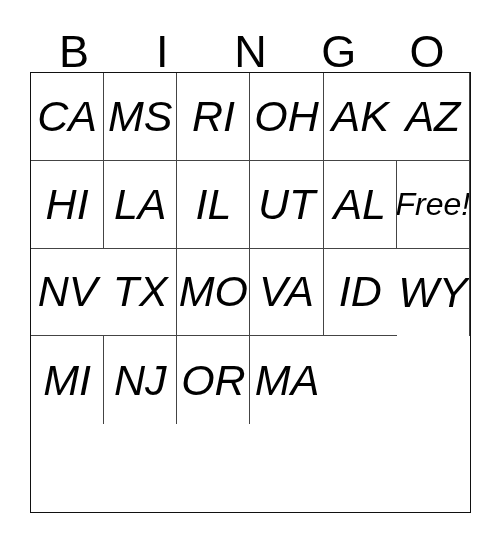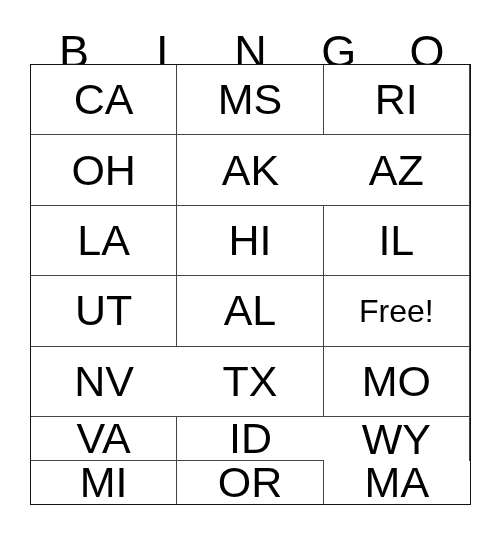--- a/index.html
+++ b/index.html
@@ -46,29 +46,30 @@
     letter-spacing: 0;
     color: #000000;
     line-height: 0.92;
     display: block;
   }
 
   
   .grid {
     position: absolute;
     left: 30px;
-    top: 64px;
+    top: 72px;
     width: 441px;
     height: 441px;
     box-sizing: border-box;
     border: 1.5px solid #111111;
     display: grid;
-    grid-template-columns: repeat(3, 1fr);
+    grid-template-columns: repeat(6, 1fr);
     grid-template-rows: repeat(5, 1fr);
     background: #ffffff;
+    font-style: italic;
   }
   .cell {
     box-sizing: border-box;
     border-right: 1px solid #444444;
     border-bottom: 1px solid #444444;
     display: flex;
     align-items: center;
     justify-content: center;
     background: #ffffff;
     overflow: hidden;
@@ -125,24 +126,24 @@
       <span class="cell-text">OH</span>
     </div>
     <div class="cell col-last">
       <span class="cell-text">AK</span>
     </div>
 
     <div class="cell">
       <span class="cell-text">AZ</span>
     </div>
     <div class="cell">
-      <span class="cell-text">LA</span>
+      <span class="cell-text">HI</span>
     </div>
     <div class="cell">
-      <span class="cell-text">HI</span>
+      <span class="cell-text">LA</span>
     </div>
     <div class="cell">
       <span class="cell-text">IL</span>
     </div>
 
     <div class="cell">
       <span class="cell-text">UT</span>
     </div>
     <div class="cell">
       <span class="cell-text">AL</span>
@@ -167,20 +168,23 @@
       <span class="cell-text">ID</span>
     </div>
 
     <div class="cell row-last">
       <span class="cell-text">WY</span>
     </div>
     <div class="cell row-last">
       <span class="cell-text">MI</span>
     </div>
     <div class="cell row-last">
+      <span class="cell-text">NJ</span>
+    </div>
+    <div class="cell row-last">
       <span class="cell-text">OR</span>
     </div>
     <div class="cell col-last row-last">
       <span class="cell-text">MA</span>
     </div>
 
   </div>
 </div>
 
 </body></html>

